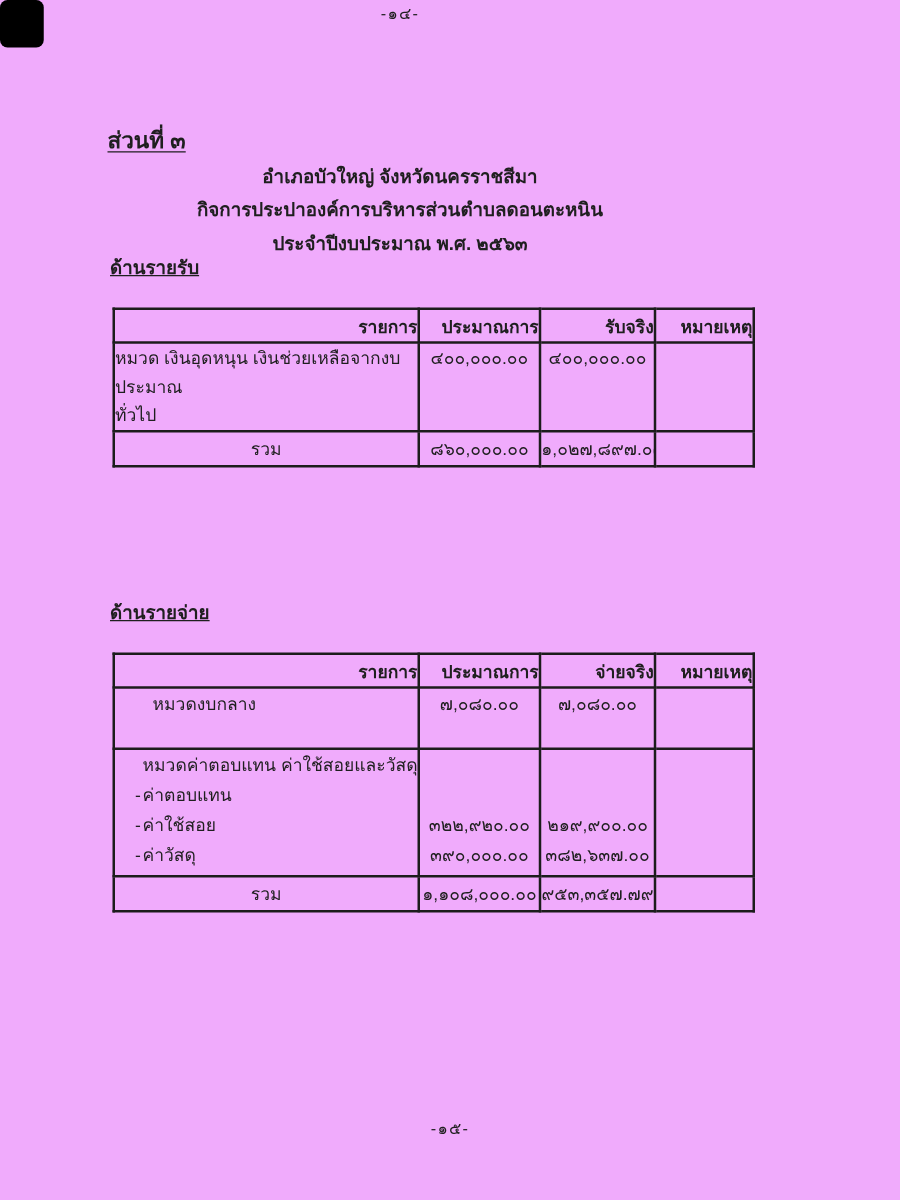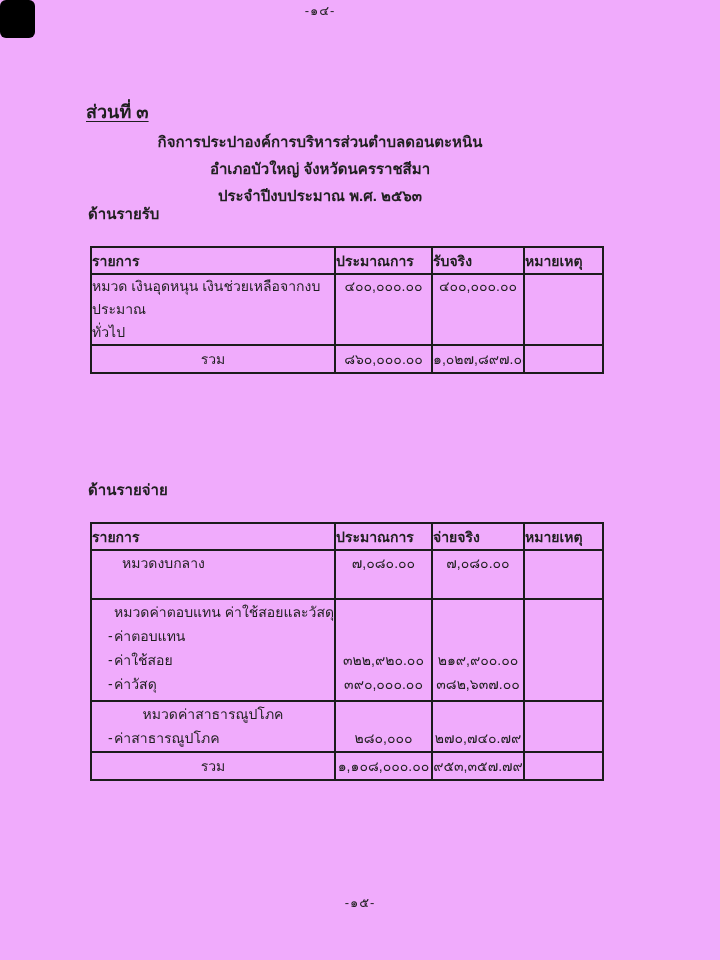--- a/index.html
+++ b/index.html
@@ -11,31 +11,31 @@
   }
   .abs { position:absolute; }
   .center { text-align:center; }
   .bold { font-weight:bold; }
 
   .corner-mark { left:0; top:28; width:35px; height:38px; background:#000; border-radius:6px; }
 
   .pagenum { left:0; top:80; width:640px; font-size:13px; letter-spacing:1px; }
   .section-label { left:86px; top:97px; font-size:18px; text-decoration:underline; text-underline-offset:3px; }
   .titles { left:0; top:128px; width:640px; font-size:15px; line-height:27px; }
-  .sec-heading { font-size:15px; }
+  .sec-heading { font-size:15px;text-decoration:underline; }
   .heading-revenue { left:88px; top:202px; }
   .heading-expense { left:88px; top:478px; }
   .footer-num { left:0; top:892px; width:720px; font-size:13px; letter-spacing:1px; }
 
   table.doc { border-collapse:collapse; table-layout:fixed; width:512px; font-size:14px; }
   table.doc td, table.doc th { border:2px solid #1c1c1c; padding:0; overflow:hidden; }
   .t-revenue { left:90px; top:246px; }
   .t-expense { left:90px; top:522px; }
 
-  th.hdr { font-weight:bold; text-align:left; height:25px;margin-top:11px; }
+  th.hdr { font-weight:bold; text-align:right; height:25px;margin-top:11px; }
   td.num { text-align:center; vertical-align:middle; }
   td.num-top { text-align:center; vertical-align:top; padding-top:4px; }
   td.item { text-align:left; vertical-align:middle; padding-left:6px; }
   td.item-top { text-align:left; vertical-align:top; padding:3px 4px 0 6px; line-height:23px; }
   td.item-c { text-align:center; vertical-align:top; padding-top:3px; line-height:23px; }
   td.total-label { text-align:center; font-weight:bold; }
   tr.total td { font-weight:normal; height:26px; }
 
   
   td.stack { vertical-align:top; padding-top:4px; }
@@ -51,22 +51,22 @@
 
 <div class="page">
 
   <div class="abs corner-mark"></div>
 
   <div class="abs pagenum center">-๑๔-</div>
 
   <div class="abs section-label bold">ส่วนที่ ๓</div>
 
   <div class="abs titles center bold">
+    <div>อำเภอบัวใหญ่  จังหวัดนครราชสีมา</div>
     <div>กิจการประปาองค์การบริหารส่วนตำบลดอนตะหนิน</div>
-    <div>อำเภอบัวใหญ่  จังหวัดนครราชสีมา</div>
     <div>ประจำปีงบประมาณ พ.ศ. ๒๕๖๓</div>
   </div>
 
   <div class="abs sec-heading bold heading-revenue">ด้านรายรับ</div>
 
   <table class="doc abs t-revenue">
     <colgroup>
         <col style="width:244px">
         <col style="width:97px">
         <col style="width:92px">
@@ -151,38 +151,20 @@
       </td>
       <td class="stack">
         <div class="ln"></div>
             <div class="ln"></div>
         <div class="ln c">๒๑๙,๙๐๐.๐๐</div>
         <div class="ln c">๓๘๒,๖๓๗.๐๐</div>
       </td>
       <td></td>
     </tr>
 
-    <tr style="height:51px">
-      <td class="stack">
-        <div class="ln c">หมวดค่าสาธารณูปโภค</div>
-        <div class="ln bullet-line">
-          <span class="dash">-</span>
-          <span>ค่าสาธารณูปโภค</span>
-        </div>
-      </td>
-      <td class="stack">
-        <div class="ln"></div>
-        <div class="ln c">๒๘๐,๐๐๐</div>
-      </td>
-      <td class="stack">
-        <div class="ln"></div>
-        <div class="ln c">๒๗๐,๗๔๐.๗๙</div>
-      </td>
-      <td></td>
-    </tr>
 
 
     <tr class="total">
       <td class="total-label">รวม</td>
       <td class="num">๑,๑๐๘,๐๐๐.๐๐</td>
       <td class="num">๙๕๓,๓๕๗.๗๙</td>
       <td></td>
     </tr>
   </tbody>
     </table>

